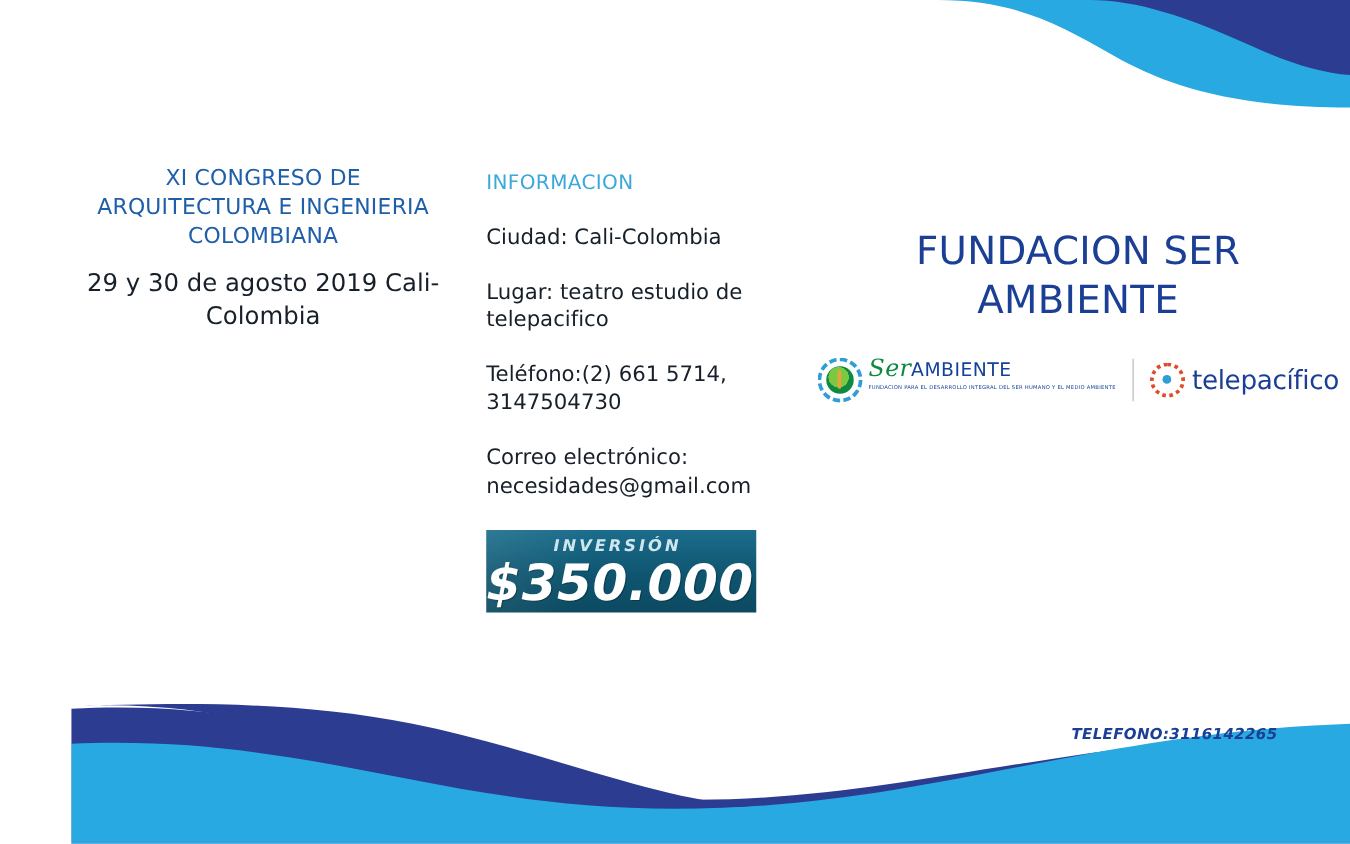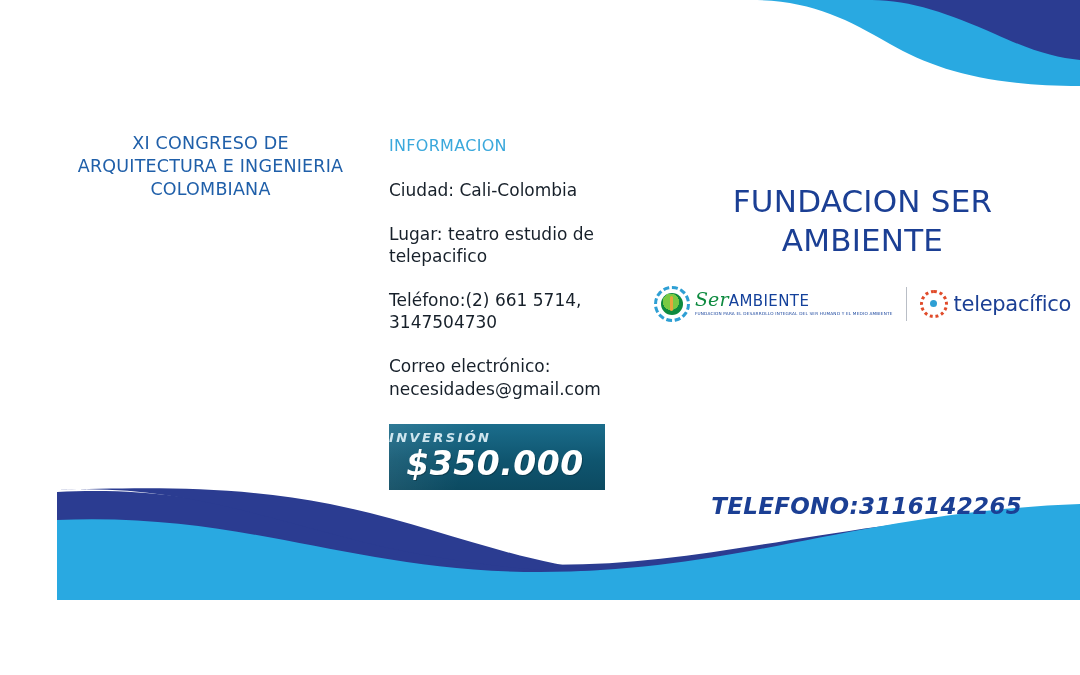--- a/index.html
+++ b/index.html
@@ -10,21 +10,21 @@
     width: 1080px;
     height: 675px;
     background: #ffffff;
     font-family: "DejaVu Sans", "Liberation Sans", sans-serif;
     overflow: hidden;
     position: relative;
   }
   .page {
     position: relative;
     width: 1080px;
-    height: 600px;
+    height: 675px;
     background: #ffffff;
     overflow: hidden;
   }
 
   
   .wave-top {
     position: absolute;
     top: 0;
     right: 0;
     width: 330px;
@@ -123,34 +123,35 @@
     width: 170px;
     height: 120px;
     background: linear-gradient(115deg, rgba(255,255,255,.13), rgba(255,255,255,0) 60%);
     transform: rotate(-8deg);
   }
   .invest-label {
     position: absolute;
     top: 6px;
     left: 0;
     right: 6px;
+    text-align: center;
     color: #cfe6ef;
     font-size: 13px;
     letter-spacing: 2.4px;
     font-style: italic;
     font-weight: 700;
   }
   .invest-amount {
     position: absolute;
     top: 20px;
     left: 0;
     right: 4px;
     text-align: center;
     color: #ffffff;
-    font-size: 33px;
+    font-size: 40px;
     letter-spacing: .5px;
     font-style: italic;
     font-weight: 700;
     text-shadow: 1px 1px 0 rgba(0,0,0,.25);
   }
 
   
   .col3 {
     position: absolute;
     left: 700px;
@@ -169,21 +170,21 @@
   }
   .logo-row {
     display: flex;
     align-items: center;
     justify-content: center;
     gap: 13px;
     margin-top: 8px;
   }
   .logo-serambiente {
     display: flex;
-    align-items: center;
+    align-items: flex-start;
     gap: 5px;
   }
   .logo-sun {
     width: 36px;
     height: 36px;
     position: relative;
     flex: 0 0 auto;
   }
   .logo-sun .ring {
     position: absolute;
@@ -268,21 +269,21 @@
     color: #1b3f94;
     letter-spacing: -.3px;
   }
 
   
   .phone-bottom {
     position: absolute;
     right: 58px;
     bottom: 81px;
     color: #1b3f94;
-    font-size: 23px;
+    font-size: 12px;
     font-weight: 700;
     font-style: italic;
     letter-spacing: .3px;
     white-space: nowrap;
     text-align: center;
   }
 </style>
 </head>
 <body>
 
@@ -296,20 +297,21 @@
   <svg class="wave-bottom" viewBox="0 0 1080 140" preserveAspectRatio="none">
     <path d="M57,32 C260,22 330,95 520,104 C700,112 830,58 1080,48 L1080,140 L57,140 Z" fill="#2b3c91"></path>
     <path d="M57,60 C250,52 350,112 540,112 C740,112 860,52 1080,44 L1080,140 L57,140 Z" fill="#29a9e1"></path>
     <path d="M57,30 C200,22 300,74 430,96 C520,111 560,112 600,110 C520,104 430,64 330,44 C230,24 130,28 57,30 Z" fill="#2b3c91"></path>
   </svg>
 
   <div class="left-gutter"></div>
 
   <div class="col1">
     <p class="congress-title">XI CONGRESO DE ARQUITECTURA E INGENIERIA COLOMBIANA</p>
+    <p class="congress-date">29 y 30 de agosto 2019 Cali-Colombia</p>
   </div>
 
   <div class="col2">
     <p class="info-heading">INFORMACION</p>
     <p class="info-line">Ciudad: Cali-Colombia</p>
     <p class="info-line">Lugar: teatro estudio de telepacifico</p>
     <p class="info-line">Teléfono:(2) 661 5714, 3147504730</p>
     <p class="info-line">Correo electrónico: necesidades@gmail.com</p>
   </div>
 

